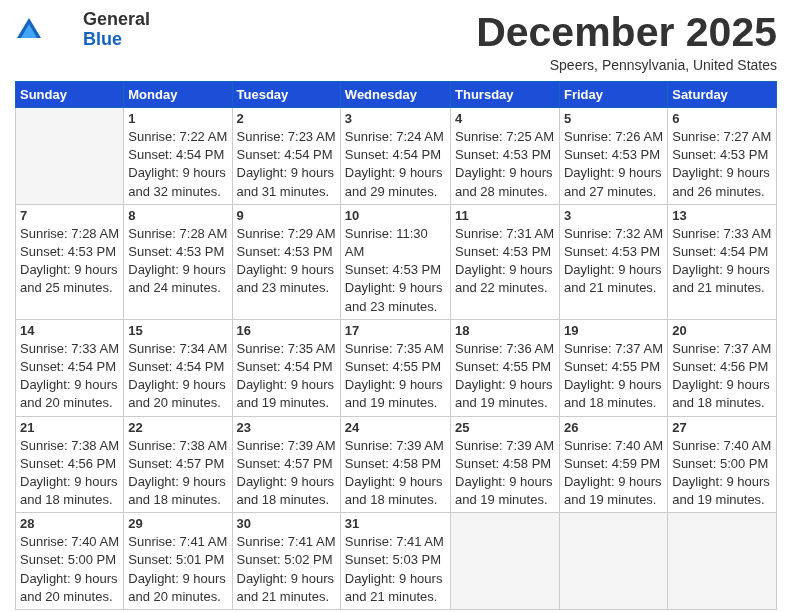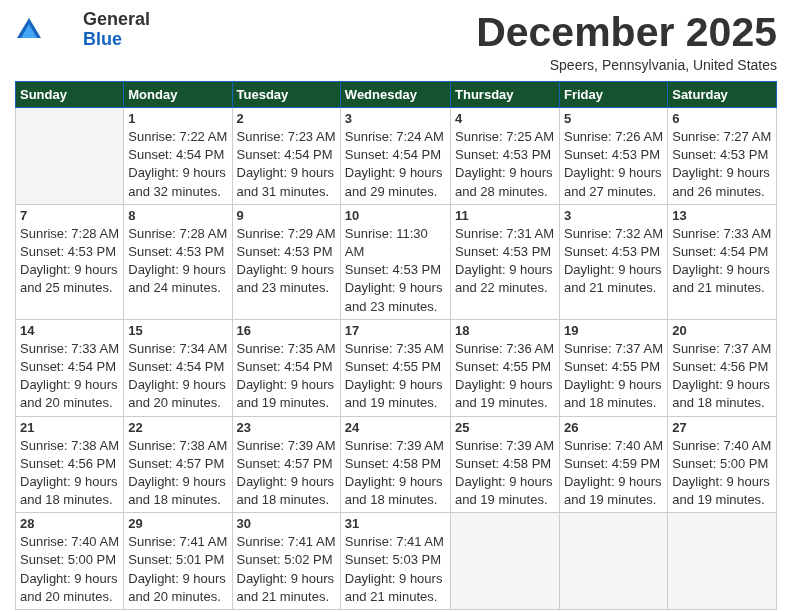--- a/index.html
+++ b/index.html
@@ -52,21 +52,21 @@
       font-size: 14px;
       color: #333;
       margin-top: 2px;
     }
     .calendar {
       width: 100%;
       border-collapse: collapse;
       border: 1px solid #ccc;
     }
     .calendar th {
-      background: #14532d;
+      background: #1d4ed8;
       color: #fff;
       font-size: 13px;
       font-weight: bold;
       padding: 5px 4px;
       text-align: left;
       border: 1px solid #1565c0;
     }
     .calendar td {
       border: 1px solid #ccc;
       vertical-align: top;

